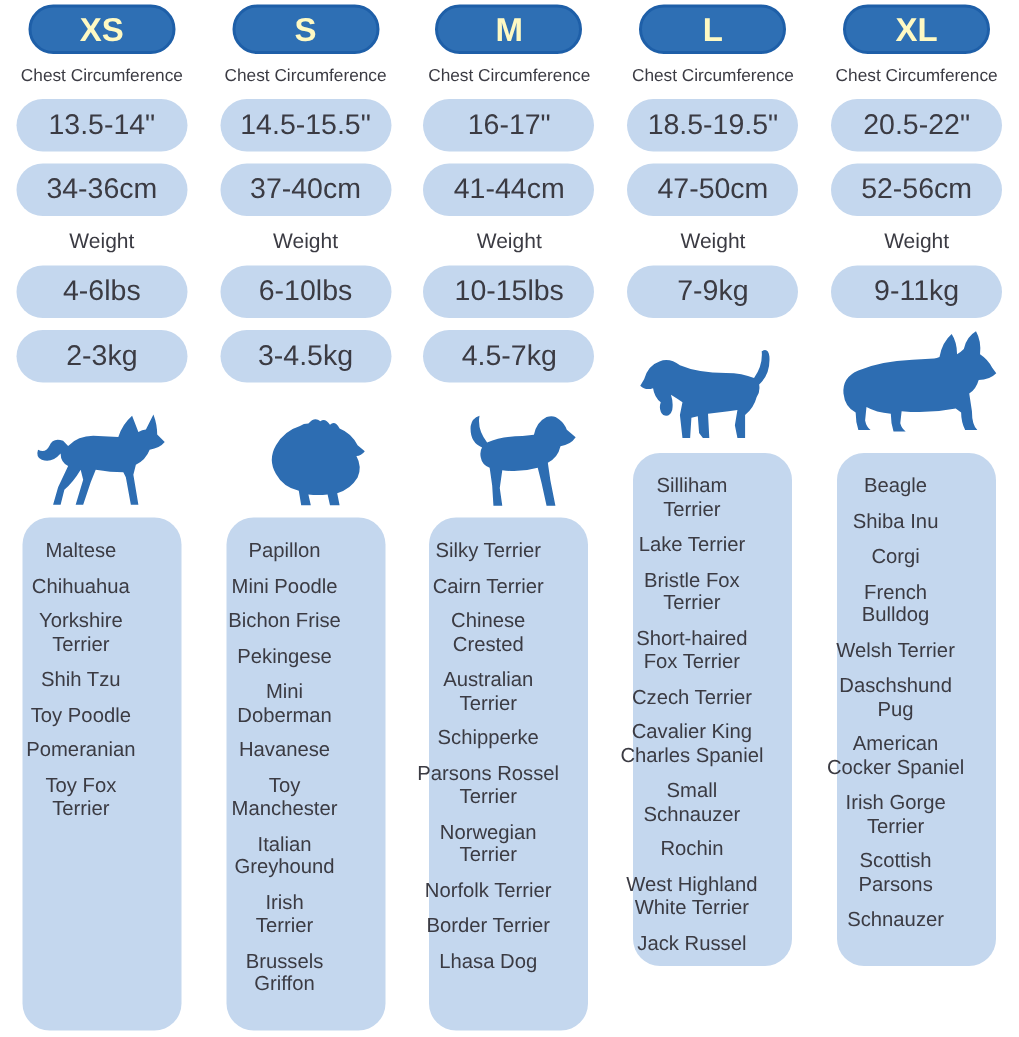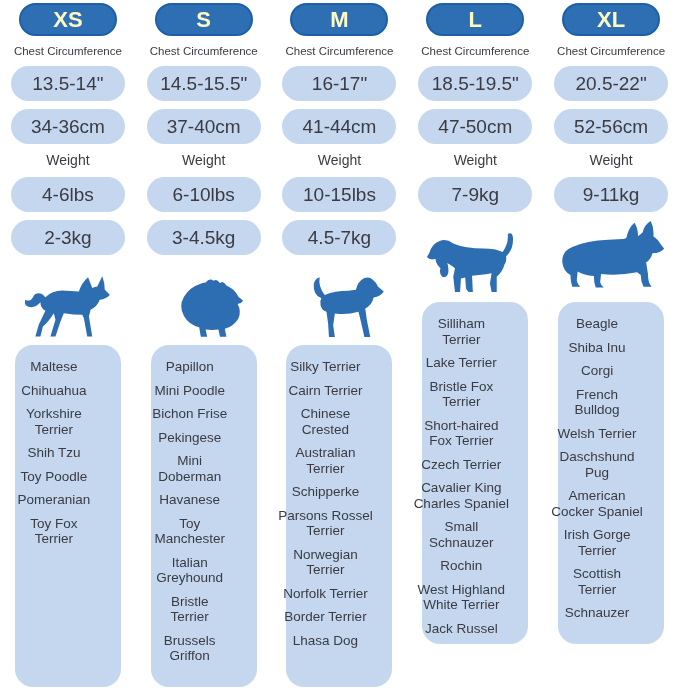--- a/index.html
+++ b/index.html
@@ -96,21 +96,21 @@
         <div class="breed">Mini Poodle</div>
         <div class="breed">Bichon Frise</div>
         <div class="breed">Pekingese</div>
         <div class="breed">Mini
 Doberman</div>
         <div class="breed">Havanese</div>
         <div class="breed">Toy
 Manchester</div>
         <div class="breed">Italian
 Greyhound</div>
-        <div class="breed">Bristle
+        <div class="breed">Irish
 Terrier</div>
         <div class="breed">Brussels
 Griffon</div>
       </div>
   </section>
 
   <section class="col">
     <div class="hdr">
       <span>M</span>
     </div>
@@ -224,17 +224,17 @@
         <div class="breed">French
 Bulldog</div>
         <div class="breed">Welsh Terrier</div>
         <div class="breed">Daschshund
 Pug</div>
         <div class="breed">American
 Cocker Spaniel</div>
         <div class="breed">Irish Gorge
 Terrier</div>
         <div class="breed">Scottish
-Terrier</div>
+Parsons</div>
         <div class="breed">Schnauzer</div>
       </div>
   </section>
 </div>
 
 </body></html>

